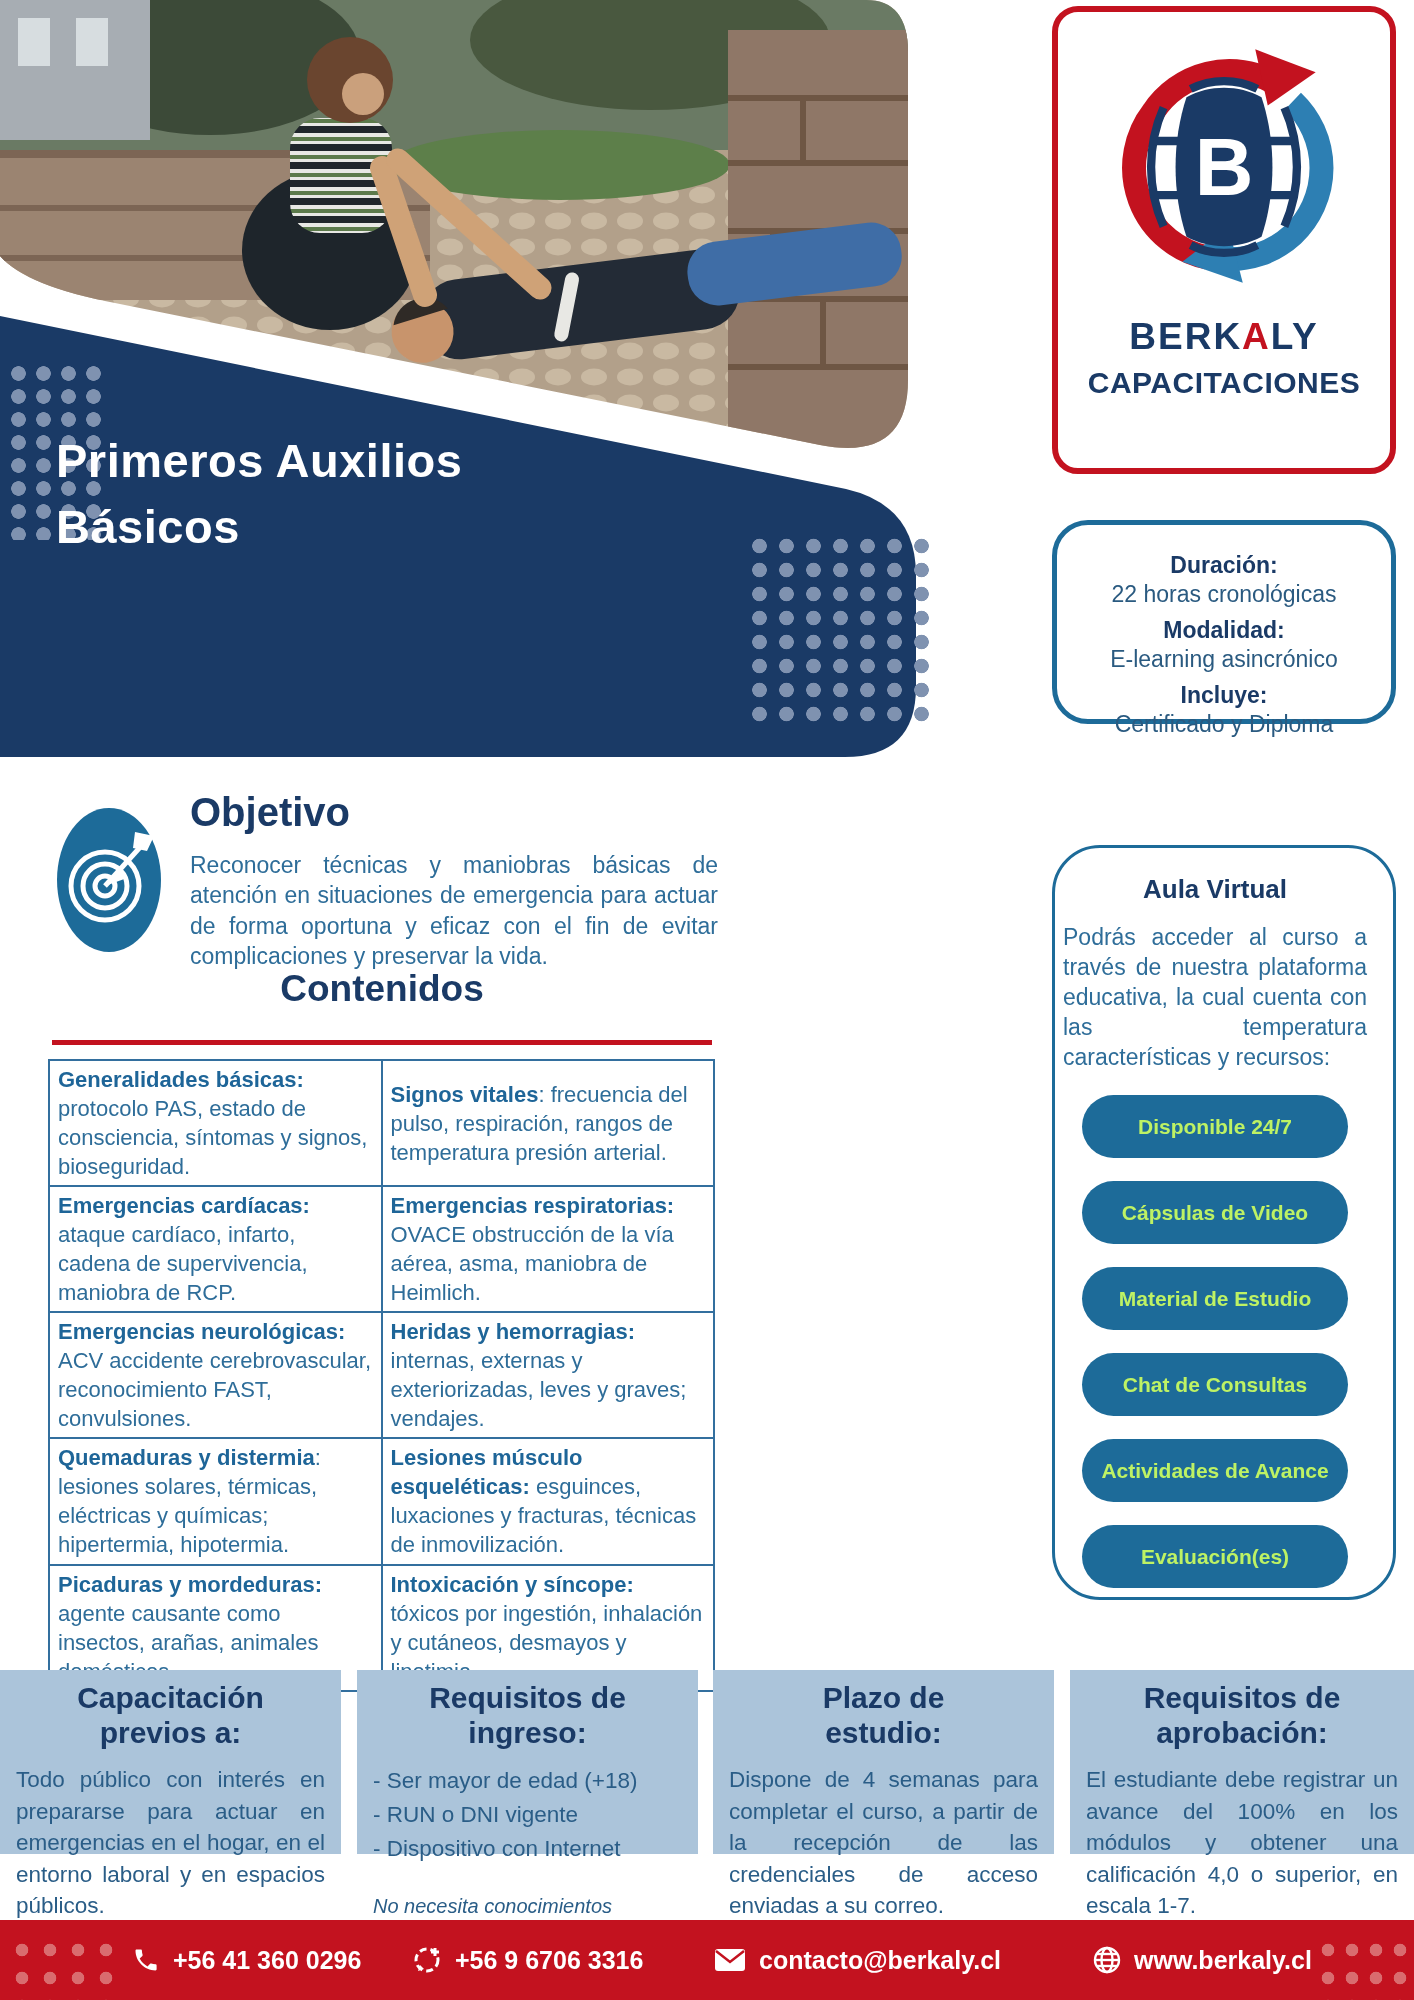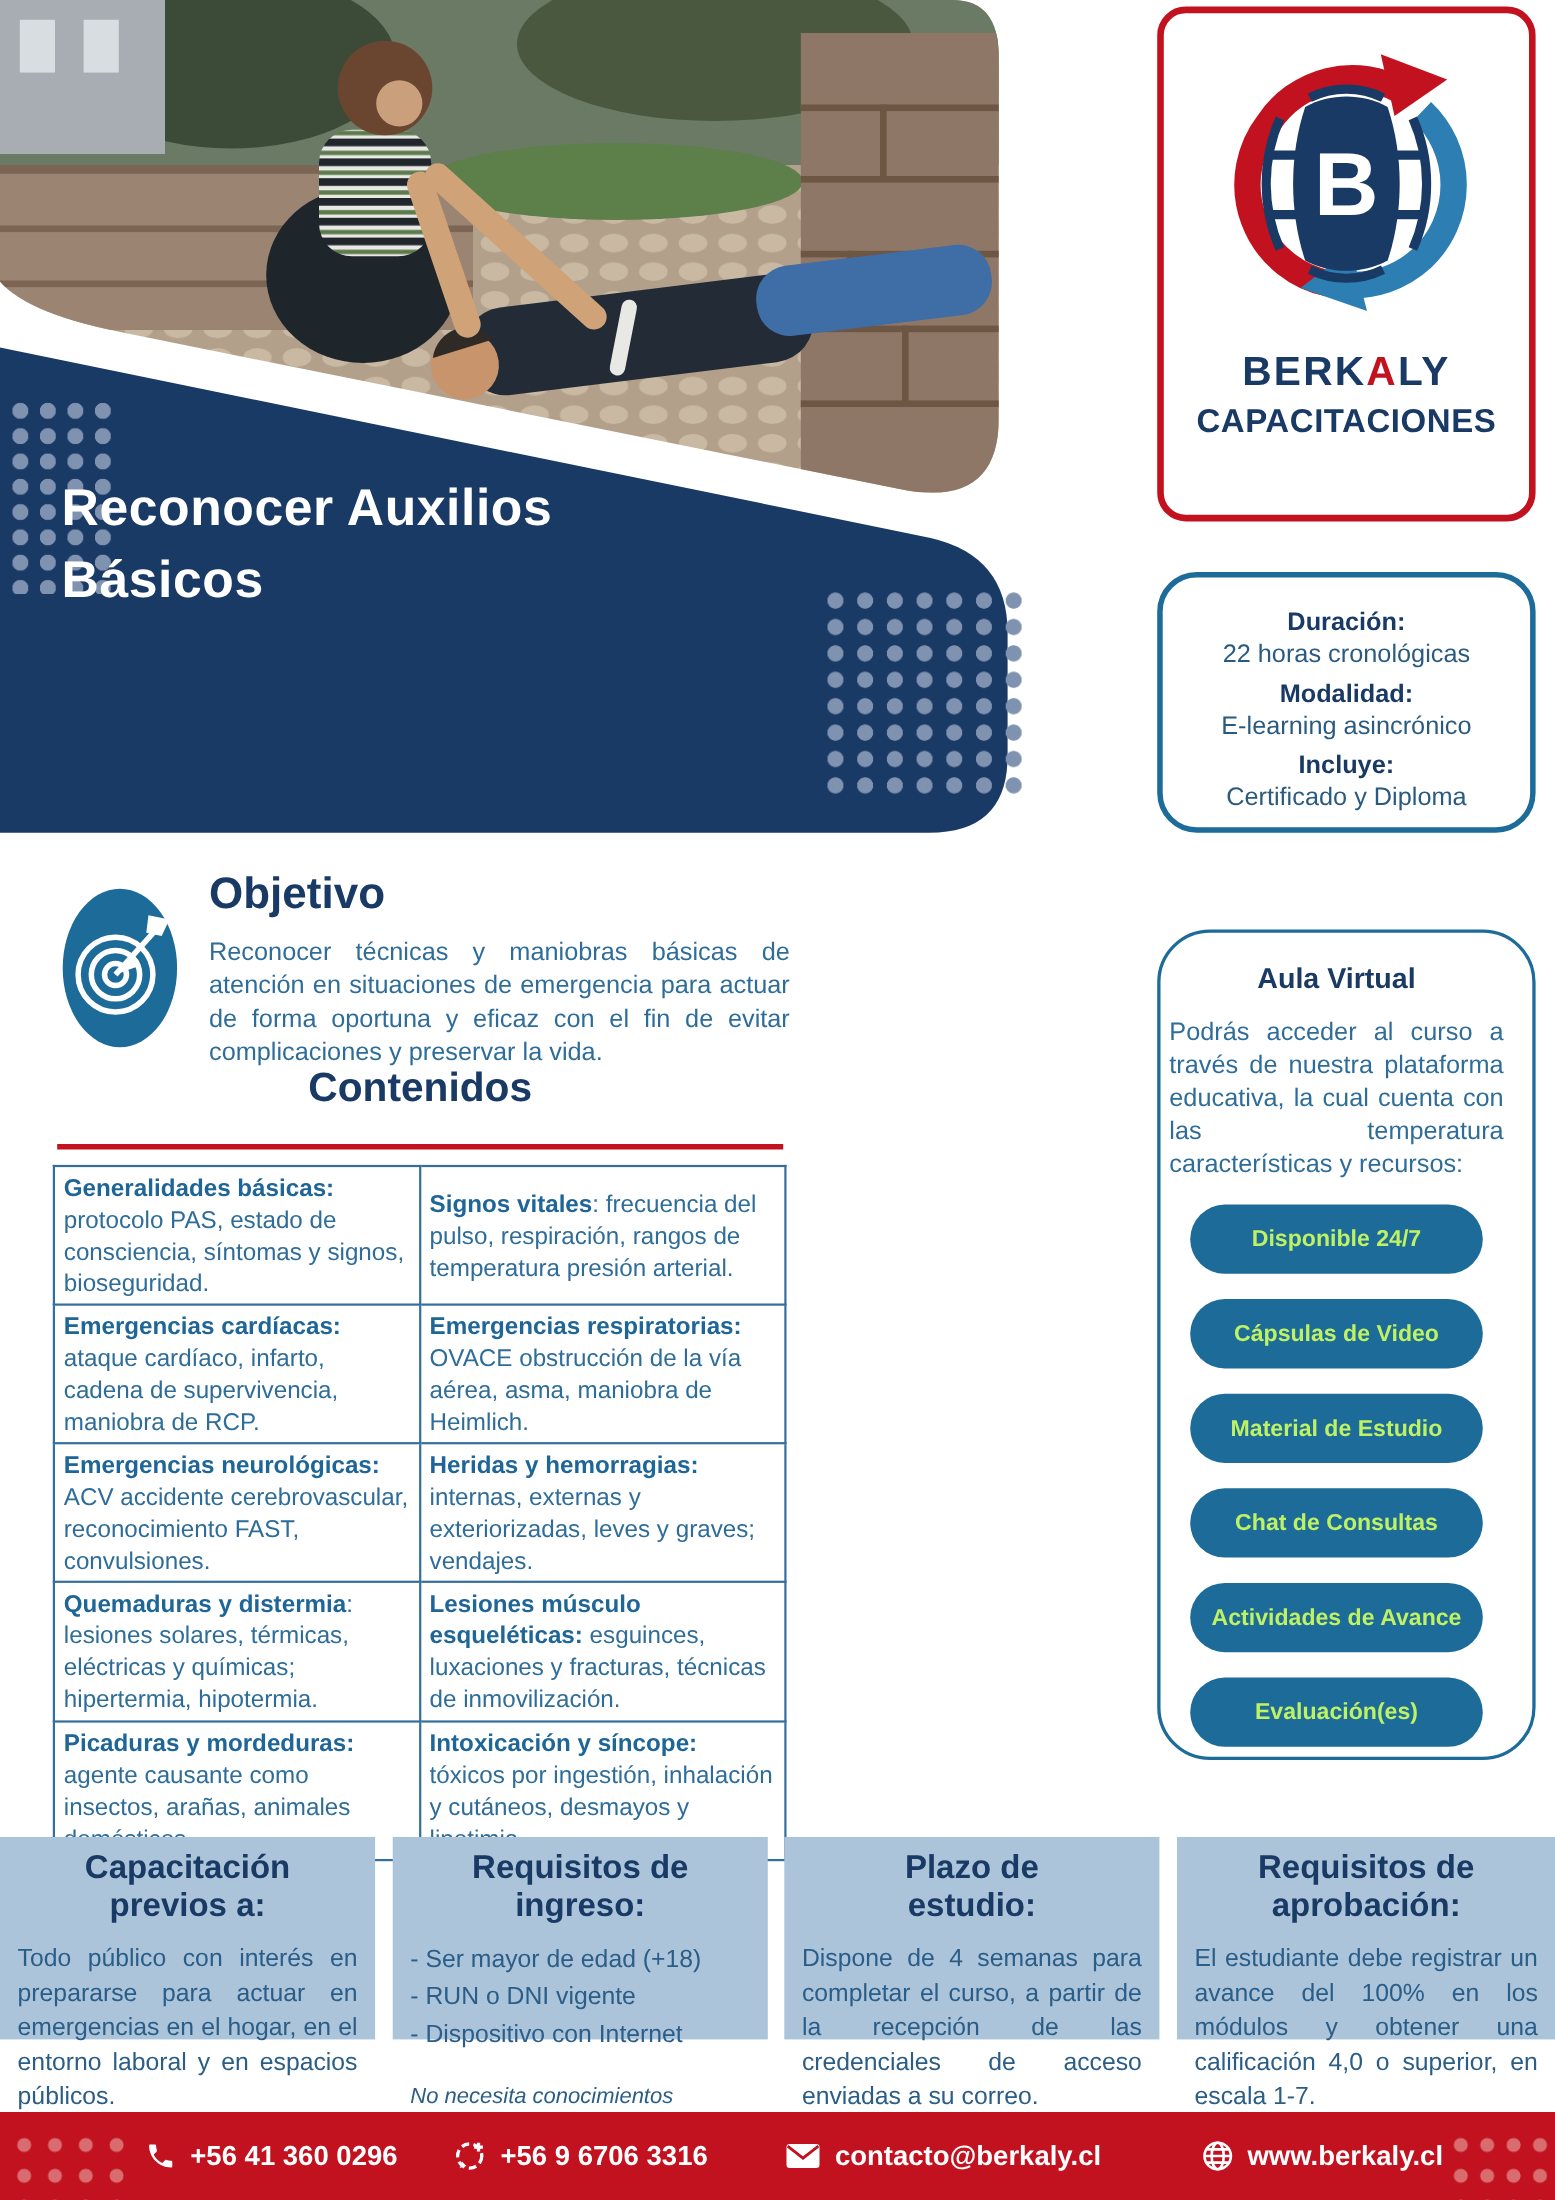--- a/index.html
+++ b/index.html
@@ -26,21 +26,21 @@
   .hero-title{position:absolute;left:56px;top:428px;color:#ffffff;font-weight:800;font-size:47px;line-height:1.4;letter-spacing:.5px;}
   .hero-title span{display:block;}
 
   
   .logo-card{position:absolute;left:1052px;top:6px;width:344px;height:468px;background:#fff;border:6px solid var(--red);border-radius:26px;text-align:center;}
   .brand-line1{margin-top:14px;font-size:37px;font-weight:800;letter-spacing:2px;color:var(--navy);}
   .brand-line1 .accent{color:var(--red);}
   .brand-line2{margin-top:8px;font-size:30px;font-weight:800;letter-spacing:.5px;color:var(--navy);}
 
   
-  .info-box{position:absolute;left:1052px;top:520px;width:344px;height:237px;border:5px solid var(--teal);border-radius:36px;background:#fff;text-align:center;padding-top:18px;}
+  .info-box{position:absolute;left:1052px;top:520px;width:344px;height:204px;border:5px solid var(--teal);border-radius:36px;background:#fff;text-align:center;padding-top:18px;}
   .info-box .lbl{font-size:23px;font-weight:800;color:var(--navy);margin-top:9px;}
   .info-box .val{font-size:23px;color:#2a5a80;margin-top:2px;}
 
   
   .obj-heading{position:absolute;left:190px;top:790px;font-size:40px;font-weight:800;color:var(--navy);}
   .obj-text{position:absolute;left:190px;top:850px;width:528px;font-size:23px;line-height:1.32;color:var(--steel);text-align:justify;}
 
   
   .cont-heading{position:absolute;left:48px;top:968px;width:668px;text-align:center;font-size:37px;font-weight:800;color:var(--navy);}
   .cont-underline{position:absolute;left:52px;top:1040px;width:660px;height:5px;background:var(--red);}
@@ -132,21 +132,21 @@
   </svg>
 
   <svg class="abs" style="left:0;top:0;" width="920" height="760" viewBox="0 0 920 760" aria-hidden="true">
     <path d="M0,316 L846,489 Q916,505 916,575 L916,687 Q916,757 845,757 L0,757 Z" fill="#1a3a66"></path>
   </svg>
 
   <div class="dots" style="--c:var(--dotblue);left:6px;top:362px;width:100px;height:178px;background-size:25px 23px;"></div>
   <div class="dots" style="--c:var(--dotblue);left:746px;top:534px;width:189px;height:192px;background-size:27px 24px;"></div>
 
   <div class="hero-title">
-    <span>Reconocer Auxilios</span>
+    <span>Primeros Auxilios</span>
     <span>Básicos</span>
   </div>
 
   <div class="logo-card">
     <svg width="250" height="262" viewBox="0 0 240 250" style="margin-top:24px;" aria-hidden="true">
 
       <path d="M104,212 A88,88 0 0 1 52,72 A88,88 0 0 1 168,44" fill="none" stroke="#c3121f" stroke-width="23"></path>
       <polygon points="150,12 208,34 162,66" fill="#c3121f"></polygon>
 
       <path d="M186,62 A88,88 0 0 1 186,190 A88,88 0 0 1 118,213" fill="none" stroke="#2d7fb3" stroke-width="23"></path>

